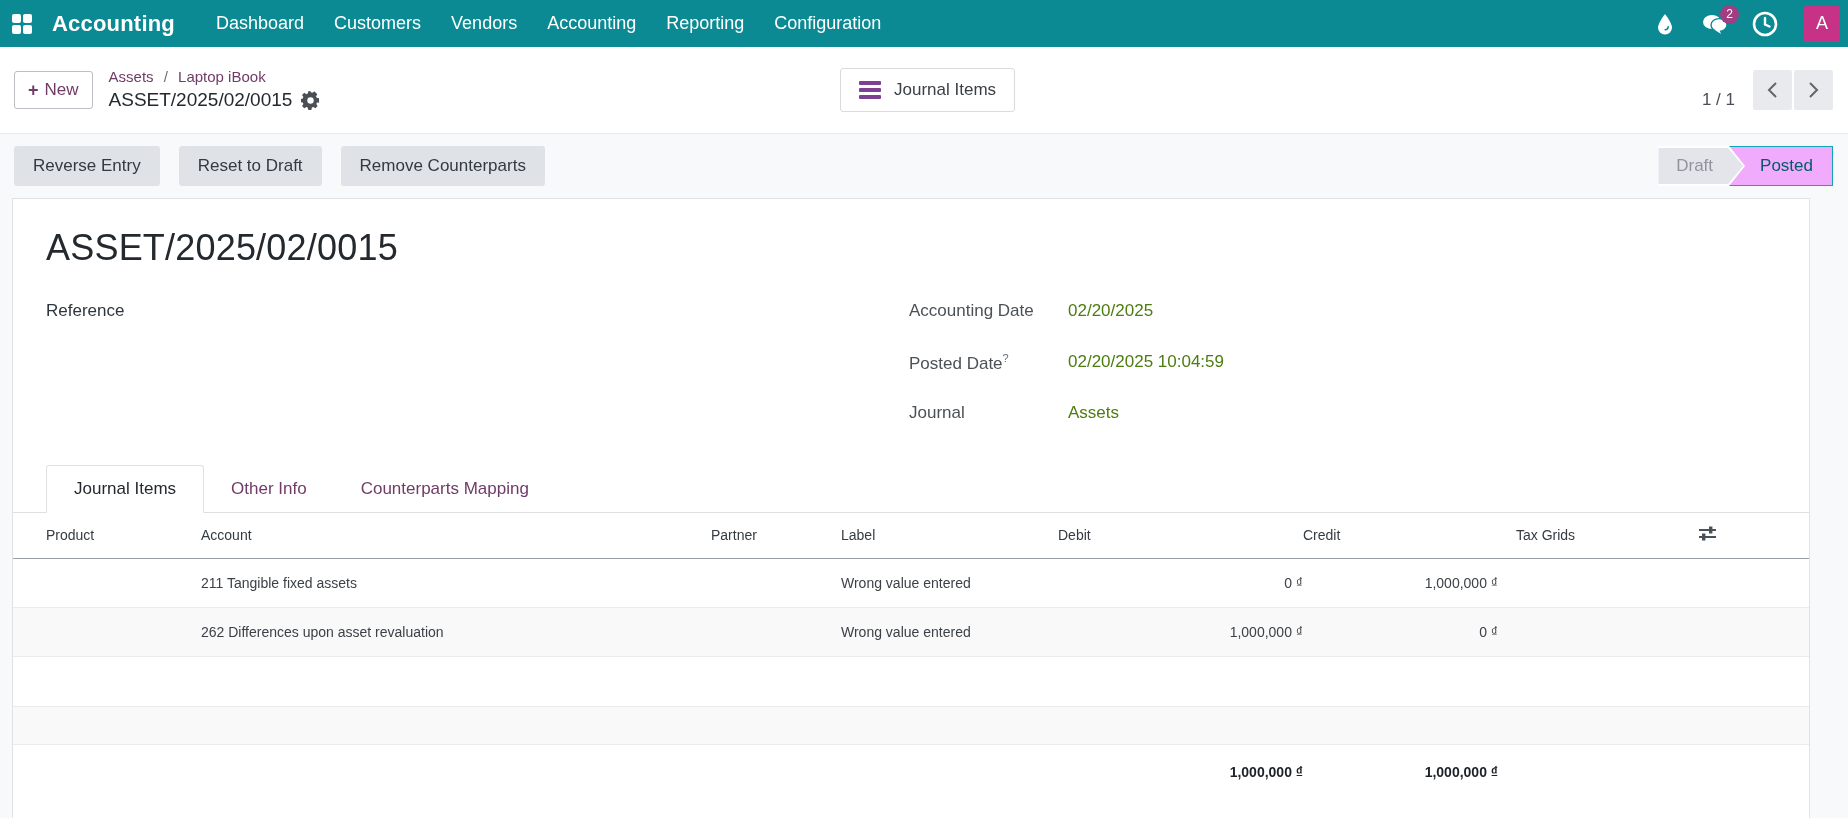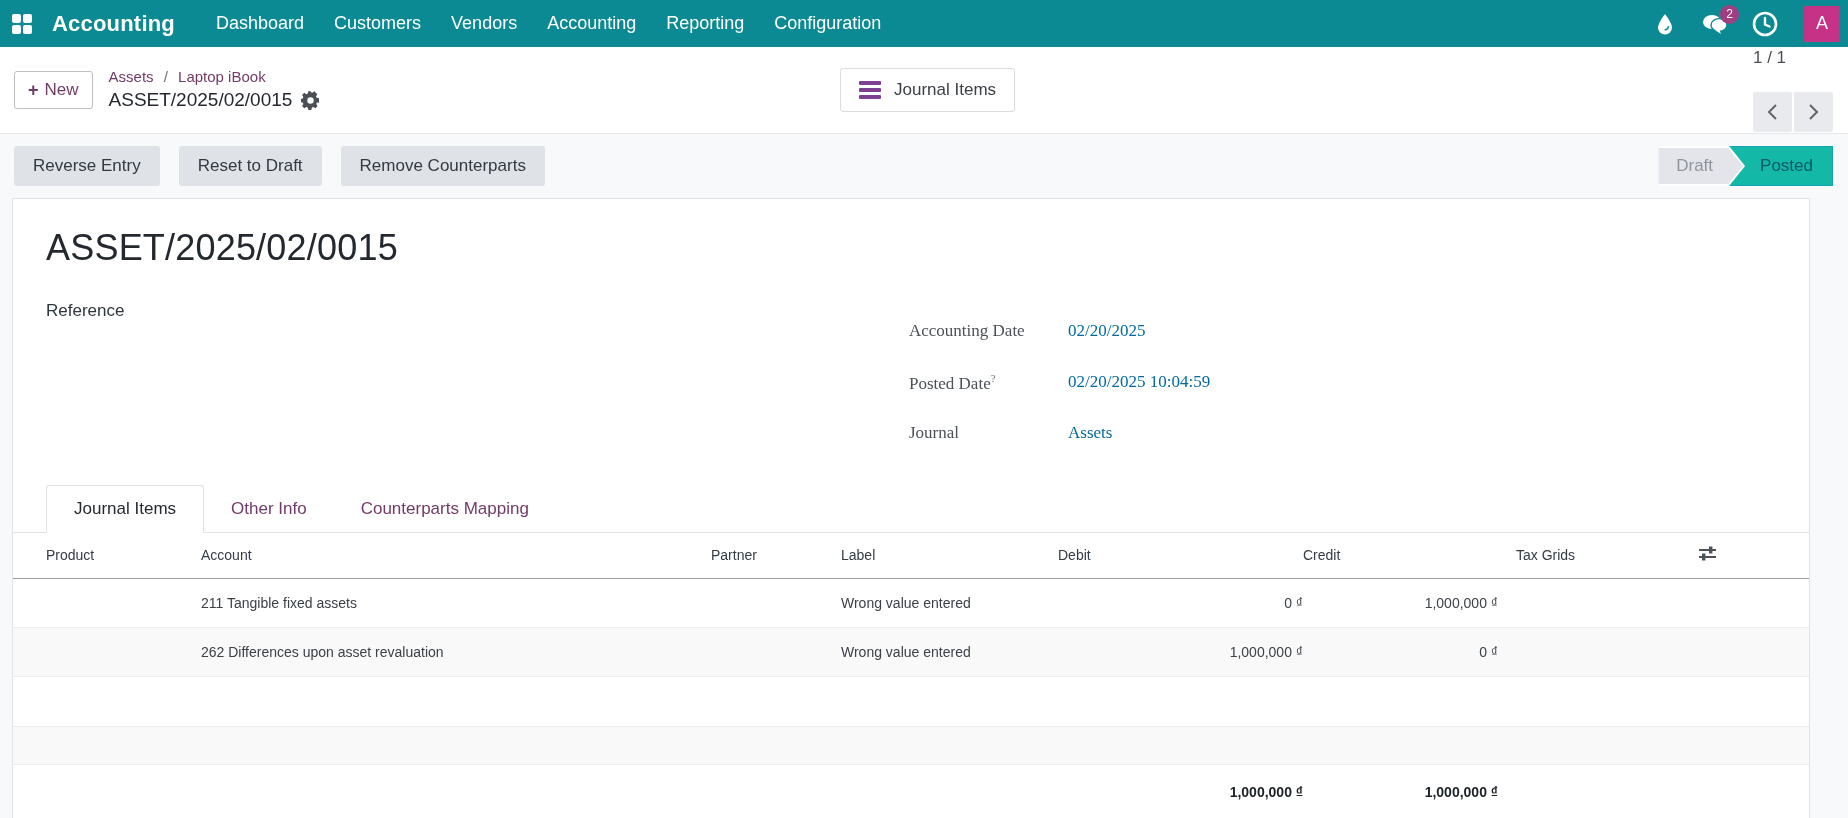--- a/index.html
+++ b/index.html
@@ -48,21 +48,21 @@
   .crumb-sep { color:#6b7075; margin:0 6px; }
   .crumbs .line2 { font-size:19px; color:#24292f; display:flex; align-items:center; gap:9px; }
   .gear { width:19px; height:19px; cursor:pointer; display:inline-flex; }
   .smart-btn {
     position:absolute; left:840px; top:50%; transform:translateY(-50%);
     height:44px; background:#fff; border:1px solid #d9dbde; border-radius:3px;
     display:flex; align-items:center; gap:13px; padding:0 18px; cursor:pointer; font-size:17px; color:#3b4046;
   }
   .hamburger { display:flex; flex-direction:column; gap:3px; }
   .hamburger span { width:22px; height:4px; background:#7d4092; border-radius:1px; }
-  .pager { position:absolute; right:15px; top:50%; transform:translateY(-50%); display:flex; align-items:flex-start; gap:24px;flex-direction:column; }
+  .pager { position:absolute; right:15px; top:50%; transform:translateY(-50%); display:flex; align-items:flex-end; gap:18px; }
   .pager-count { font-size:17px; color:#4a4f55; }
   .pager-btns { display:flex; gap:2px; }
   .pager-btn {
     width:39px; height:40px; background:#e8eaed; border:none; border-radius:2px;
     display:flex; align-items:center; justify-content:center; cursor:pointer;
   }
 
   
   .action-row {
     height:64px; display:flex; align-items:center; padding:0 15px 0 14px; background:#f8f9fb;
@@ -77,37 +77,37 @@
     background:#fff; display:flex; align-items:stretch; margin-right:-24px; z-index:2;
     clip-path:polygon(0 0, calc(100% - 16px) 0, 100% 50%, calc(100% - 16px) 100%, 0 100%);
     padding:2px 2px 2px 0;
   }
   .state-draft {
     background:#e3e5ea; color:#90949c; font-size:17px; display:flex; align-items:center;
     padding:0 30px 0 18px;
     clip-path:polygon(0 0, calc(100% - 15px) 0, 100% 50%, calc(100% - 15px) 100%, 0 100%);
   }
   .state-posted {
-    background:#14b8a6; border:1px solid #12a5b5; color:#03596a; font-size:17px;
+    background:#f0abfc; border:1px solid #12a5b5; color:#03596a; font-size:17px;
     display:flex; align-items:center; padding:0 19px 0 38px; z-index:1;
   }
 
   
   .sheet {
     background:#fff; border:1px solid #e1e2e5; margin:0 38px 0 12px; height:622px; overflow:hidden;
   }
   .sheet-pad { padding:28px 0 0 33px; }
   .doc-title { font-size:36px; color:#24292f; font-weight:400; letter-spacing:.2px; }
-  .field-zone { display:flex; margin-top:32px; padding-right:33px;flex-direction:column; }
+  .field-zone { display:flex; margin-top:32px; padding-right:33px; }
   .ref-label { font-size:17px; color:#2f353c; }
-  .fields-right { margin-left:auto; width:867px;font-family:Liberation Serif, serif; }
+  .fields-right { margin-left:auto; width:867px; }
   .field-row { display:flex; margin-bottom:18px; height:33px; align-items:flex-start; }
   .field-label { width:159px; font-size:17px; color:#4c5158; }
   .field-label sup { font-size:11px; color:#6a6f76; }
-  .field-value { font-size:17px; color:#0369a1; }
+  .field-value { font-size:17px; color:#4d7c0f; }
 
   
   .tabs { display:flex; margin-top:10px; padding-left:33px; border-bottom:1px solid #dee0e3; }
   .tab {
     height:48px; display:flex; align-items:center; padding:0 27px; font-size:17px;
     color:#713b67; cursor:pointer; position:relative; top:1px;
   }
   .tab.active {
     background:#fff; border:1px solid #dee0e3; border-bottom:1px solid #fff;
     border-radius:3px 3px 0 0; color:#24292f;

